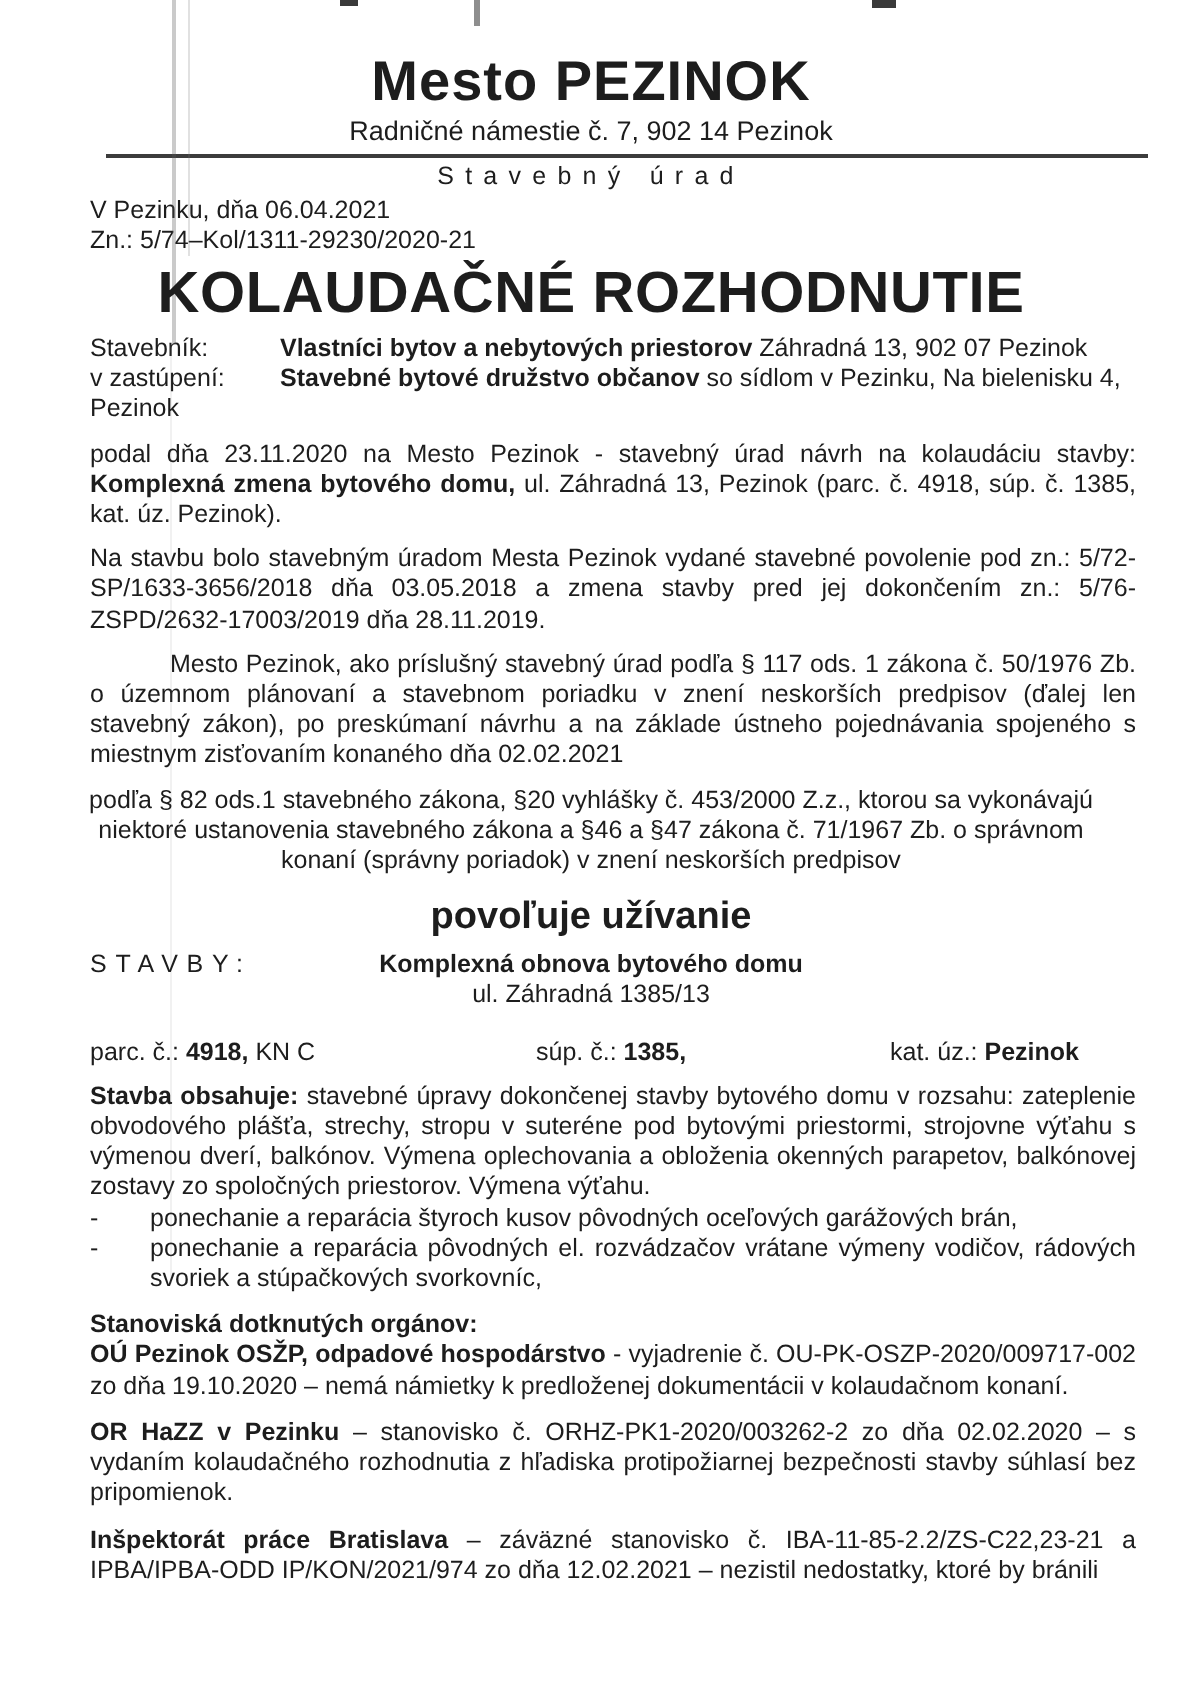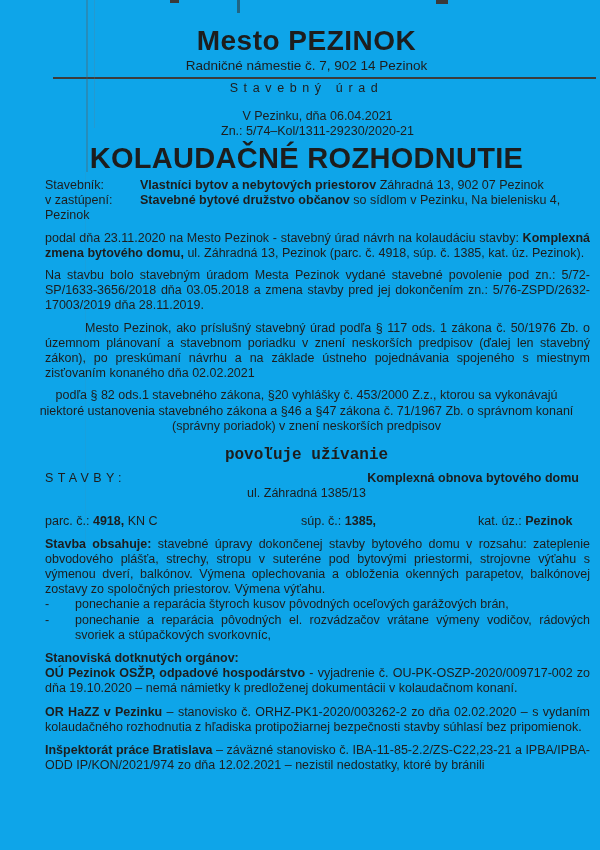--- a/index.html
+++ b/index.html
@@ -1,23 +1,23 @@
 <!DOCTYPE html>
 <html><head>
 <meta charset="utf-8">
 <title>Kolaudačné rozhodnutie</title>
 <style>
   html, body { margin:0; padding:0; background:#e8e8e8; }
   .page {
     position:relative;
     width:600px; height:850px;
     margin:0 auto;
-    background:#0ea5e9;
+    background:#ffffff;
     box-sizing:border-box;
-    padding:27px 10px 0 45px;
+    padding:27px 32px 0 45px;
     font-family:"Liberation Sans", sans-serif;
     color:#1d1d1d;
     font-size:12.5px;
     line-height:15.2px;
     overflow:hidden;
   }
   
   .art { position:absolute; pointer-events:none; }
   .art-v1 { left:86px; top:0; width:2px; height:172px; background:rgba(90,90,90,.32); }
   .art-v2 { left:94px; top:0; width:1px; height:128px; background:rgba(120,120,120,.22); }
@@ -25,42 +25,42 @@
   .art-v4 { left:85px; top:172px; width:1px; height:470px; background:rgba(120,120,120,.10); }
   .art-m1 { left:170px; top:0; width:9px; height:3px; background:#3a3a3a; }
   .art-m2 { left:436px; top:0; width:12px; height:4px; background:#3a3a3a; }
 
   .ctr { text-align:center; transform:translateX(-11px); }
 
   .h-city { font-size:28px; line-height:28px; font-weight:bold; letter-spacing:.5px; }
   .h-addr { font-size:13.5px; line-height:16px; margin-top:3px; }
   .h-rule { border:0; border-top:2px solid #3c3c3c; margin:3px -6px 2px 8px; }
   .h-office { font-size:12.5px; line-height:14px; letter-spacing:.45em; }
-  .meta { margin-top:14px; line-height:15px;text-align:center; }
+  .meta { margin-top:3px; line-height:15px; }
   .doc-title { font-size:29px; line-height:25px; font-weight:bold; margin:7px 0 7px; letter-spacing:.3px; }
 
   .party-row { display:flex; }
   .party-label { flex:0 0 95px; }
   .party-value b { font-weight:bold; }
 
   p { margin:7px 0 0; }
   .just { text-align:justify; }
   .indent { text-indent:40px; }
   .cpara { text-align:center; transform:translateX(-11px); }
 
-  .grant { font-size:16px; line-height:22px; font-weight:bold; margin-top:10px; margin-bottom:5px;font-family:Liberation Mono, monospace; }
+  .grant { font-size:19px; line-height:22px; font-weight:bold; margin-top:10px; margin-bottom:5px; }
 
   .stavby-row { position:relative; margin-top:2px; }
   .stavby-label { position:absolute; left:0; top:0; letter-spacing:.35em;text-align:right; }
-  .stavby-name { display:block; text-align:right; transform:translateX(-11px); font-weight:bold; }
+  .stavby-name { display:block; text-align:center; transform:translateX(-11px); font-weight:bold; }
   .stavby-addr { margin-top:0; }
 
   .parcel-row { display:flex; margin-top:13px; }
   .pr-left { flex:0 0 223px; }
-  .pr-mid { flex:0 0 177px;margin-left:33px; }
+  .pr-mid { flex:0 0 177px; }
   .parcel-row b { font-weight:bold; }
 
   .vady { margin-top:8px; }
   .bullets { margin-top:0; }
   .bullet-row { display:flex; }
   .dash { flex:0 0 30px; }
   .bullet-text { flex:1; text-align:justify; }
 
   .org-heading { font-weight:bold; margin-top:8px; }
   .org { margin-top:0; }

